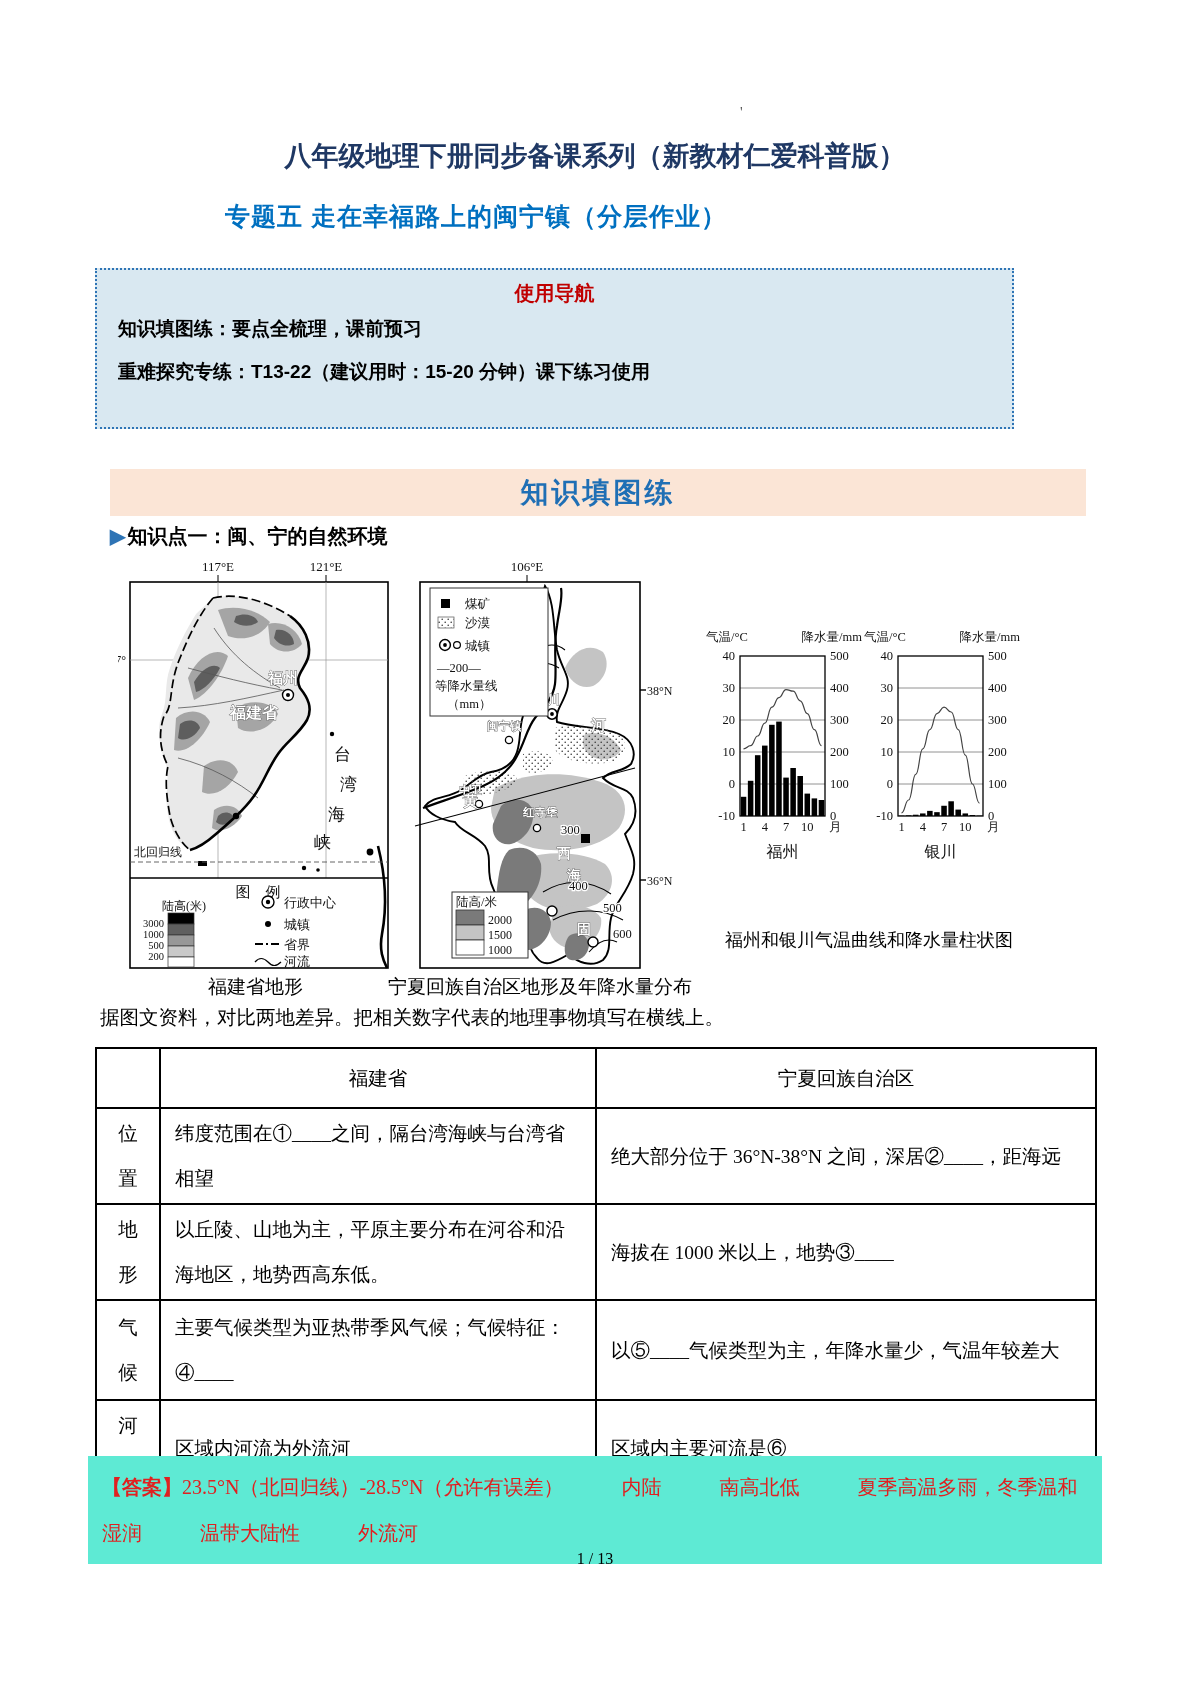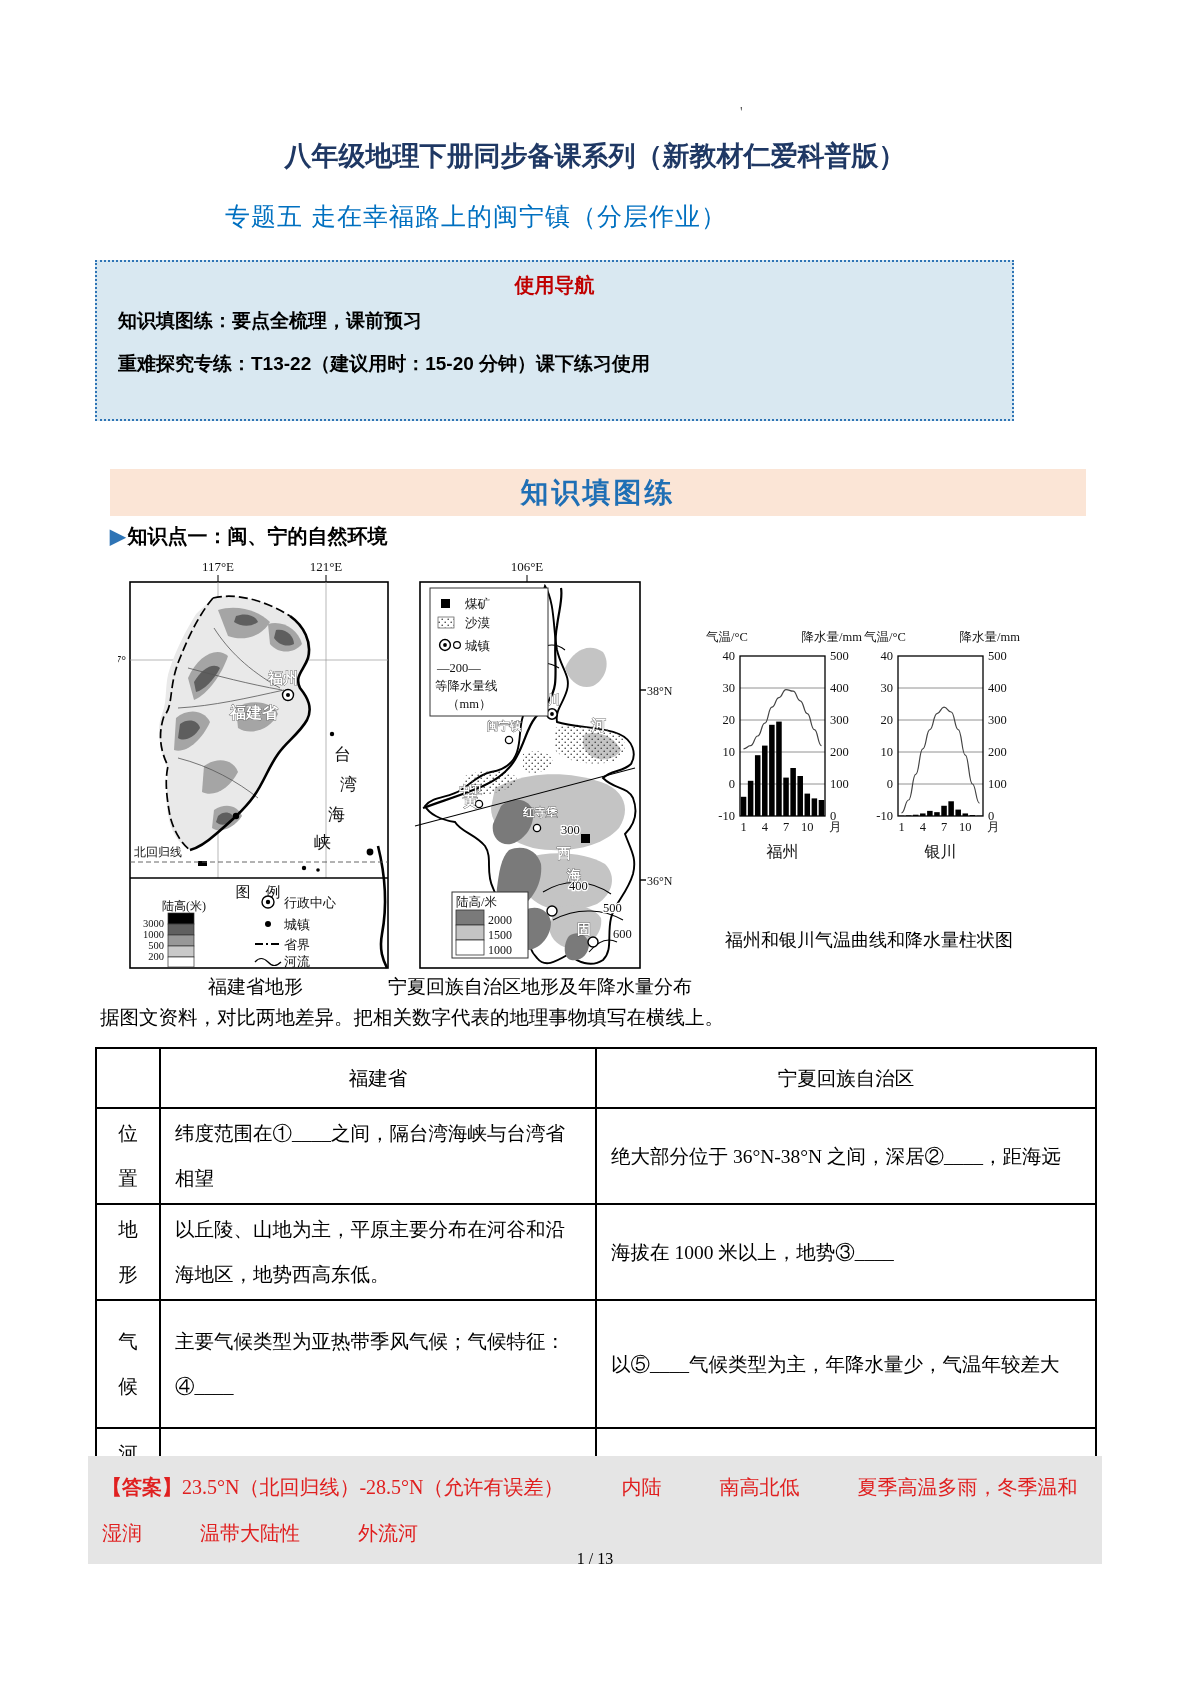--- a/index.html
+++ b/index.html
@@ -3,24 +3,24 @@
 <meta charset="utf-8">
 <style>
   html,body{margin:0;padding:0;background:#fff;}
   #page{position:relative;width:1190px;height:1683px;background:#fff;overflow:hidden;
         font-family:"Liberation Serif",serif;color:#000;}
   .abs{position:absolute;}
 
   .doc-title{left:0;top:138px;width:1190px;font-family:"Liberation Sans",sans-serif;
              font-weight:bold;font-size:27px;color:#1F3864;text-align:center;}
   .doc-subtitle{left:0;top:200px;width:952px;font-family:"Liberation Sans",sans-serif;
-             font-weight:normal;font-size:25px;color:#0070C0;text-align:center;letter-spacing:1px;}
+             font-weight:bold;font-size:25px;color:#0070C0;text-align:center;letter-spacing:1px;}
   .stray{left:740px;top:104px;font-size:15px;color:#555;}
 
-  .navbox{left:95px;top:260px;width:915px;height:153px;background:#D9E8F1;
+  .navbox{left:95px;top:268px;width:915px;height:153px;background:#D9E8F1;
           border:2px dotted #2E74B5;padding:4px 0 0 0;}
   .navbox-title{width:100%;text-align:center;font-family:"Liberation Sans",sans-serif;
           font-weight:bold;font-size:20px;color:#C00000;margin-top:6px;}
   .navbox-line{margin-left:21px;font-family:"Liberation Sans",sans-serif;font-weight:bold;
           font-size:19px;line-height:43px;color:#000;}
 
   .banner{left:110px;top:469px;width:976px;height:47px;background:#FBE5D6;
           display:flex;align-items:center;justify-content:center;}
   .banner-text{font-family:"Liberation Sans",sans-serif;font-weight:bold;font-size:28px;
           color:#1F6FB5;letter-spacing:3px;}
@@ -37,23 +37,23 @@
   .charts-caption{left:699px;top:898px;width:340px;font-size:18px;text-align:center;margin-top:30px;}
   .instruction{left:100px;top:1004px;width:1000px;font-size:19.5px;}
 
   table.cmp{position:absolute;left:95px;top:1047px;width:1000px;border-collapse:collapse;
             table-layout:fixed;font-size:19.5px;}
   table.cmp td,table.cmp th{border:2px solid #000;padding:2px 14px;font-weight:normal;
             line-height:45px;}
   table.cmp th{text-align:center;height:54px;}
   td.rowlab{text-align:center;width:62px;}
   col.c1{width:64px;}col.c2{width:436px;}col.c3{width:500px;}
-  tr.r-pos{height:95px;}tr.r-ter{height:95px;}tr.r-cli{height:128px;border-radius:21px;}tr.r-riv{height:54px;}
-
-  .answer{left:88px;top:1456px;width:1014px;min-height:96px;background:#e5e5e5;
+  tr.r-pos{height:95px;}tr.r-ter{height:95px;}tr.r-cli{height:100px;border-radius:21px;}tr.r-riv{height:54px;}
+
+  .answer{left:88px;top:1456px;width:1014px;min-height:96px;background:#5eead4;
           padding:8px 14px;box-sizing:border-box;font-size:20px;color:#E02020;line-height:46px;}
   .answer .ans-label{font-weight:bold;}
   .ans-part{margin-right:58px;}
   .pageno{left:0;top:1550px;width:1190px;text-align:center;font-size:16px;}
 </style>
 </head>
 <body>
 
 <div id="page">
 

